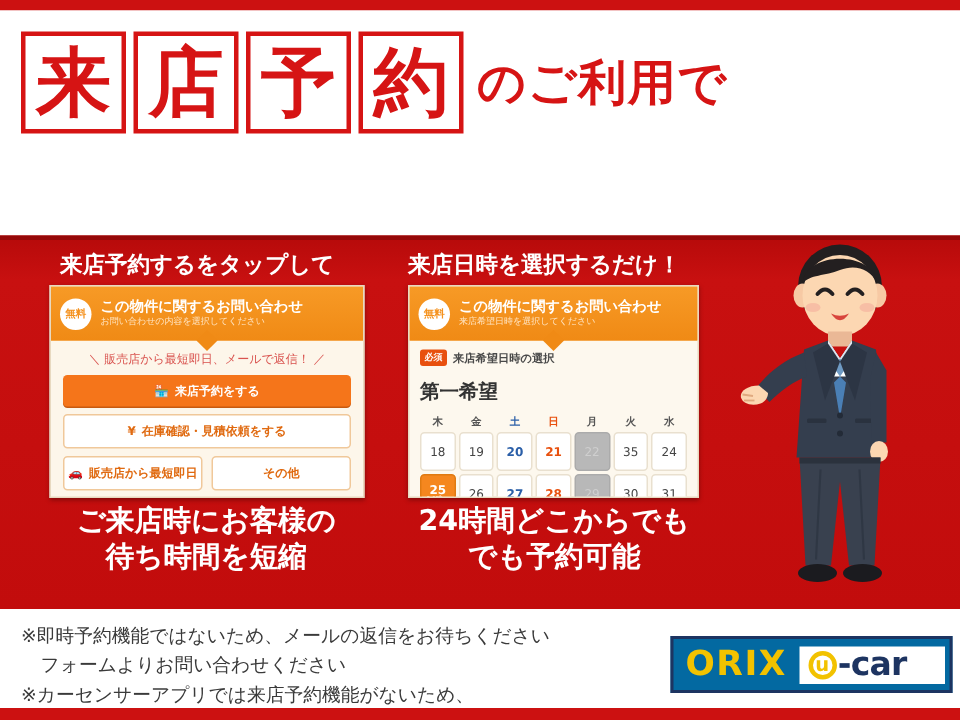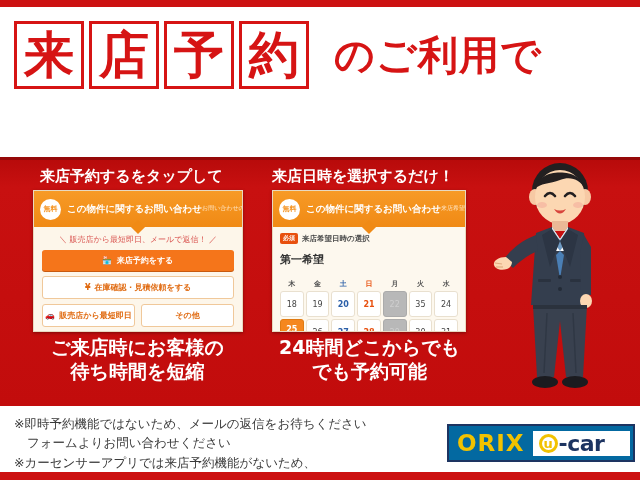--- a/index.html
+++ b/index.html
@@ -19,21 +19,21 @@
   .headline1{position:absolute;left:14px;top:12px;width:612px;height:72px;
              display:flex;align-items:center;}
   .kanjibox{
     width:70px;height:68px;margin-right:5px;
     border:3px solid #d61414;box-sizing:border-box;
     display:flex;align-items:center;justify-content:center;
     color:#d61414;font-weight:bold;font-size:50px;line-height:1;
     font-family:"DejaVu Sans",sans-serif;
   }
   .head-tail{
-    margin-left:20px;color:#d61414;font-weight:bold;font-size:40px;
+    margin-left:4px;color:#d61414;font-weight:bold;font-size:32px;
     letter-spacing:1px;line-height:1;white-space:nowrap;
     font-family:"DejaVu Sans",sans-serif;
   }
   .headline2{
     position:absolute;left:22px;top:90px;width:600px;
     color:#d61414;font-weight:bold;font-size:41px;letter-spacing:1px;
     white-space:nowrap;font-family:"DejaVu Sans",sans-serif;
   }
 
   
@@ -56,21 +56,21 @@
   #mock-right{left:272px;top:190px;width:192px;height:140px;background:#fdf8ee;}
 
   .mock-head{position:relative;height:36px;background:#f5921e;
              background-image:linear-gradient(180deg,#f79a26 0%,#f08a15 100%);
              display:flex;align-items:center;padding-left:6px;}
   .badge-free{
     width:21px;height:21px;border-radius:50%;background:#fff;flex:0 0 auto;
     display:flex;align-items:center;justify-content:center;
     color:#f5921e;font-size:7px;font-weight:bold;margin-right:6px;
     font-family:"DejaVu Sans",sans-serif;}
-  .mock-head-txt{display:flex;flex-direction:row;}
+  .mock-head-txt{display:flex;flex-direction:column;}
   .mh-t1{color:#fff;font-size:9.5px;font-weight:bold;line-height:1.15;
          white-space:nowrap;font-family:"DejaVu Sans",sans-serif;}
   .mh-t2{color:#ffe4c2;font-size:6px;line-height:1.2;white-space:nowrap;
          font-family:"DejaVu Sans",sans-serif;}
   .notch{position:absolute;left:50%;margin-left:-5px;bottom:-5px;width:10px;height:10px;
          background:#f08a15;transform:rotate(45deg);}
 
   
   .lead{color:#d9534f;font-size:8px;text-align:center;padding:7px 0 5px;
         white-space:nowrap;font-family:"DejaVu Sans",sans-serif;}
@@ -83,21 +83,21 @@
   .mbtn .ic{margin-right:4px;font-size:8px;}
 
   
   .cal-body{padding:6px 7px 0;}
   .cal-label-row{display:flex;align-items:center;margin-bottom:8px;}
   .req-badge{background:#e8500e;color:#fff;font-size:6px;font-weight:bold;
              padding:1px 3px;border-radius:2px;margin-right:4px;
              font-family:"DejaVu Sans",sans-serif;}
   .cal-label{color:#4a4a4a;font-size:7.5px;font-weight:bold;
              font-family:"DejaVu Sans",sans-serif;}
-  .cal-pref{color:#333;font-size:11px;font-weight:bold;margin-bottom:12px;
+  .cal-pref{color:#333;font-size:13px;font-weight:bold;margin-bottom:6px;
             font-family:Liberation Serif, serif;}
   .dow-row,.day-row{display:grid;grid-template-columns:repeat(7,1fr);gap:2px;}
   .dow{text-align:center;font-size:7px;font-weight:bold;color:#555;
        font-family:"DejaVu Sans",sans-serif;}
   .dow.sun{color:#e8500e;}
   .dow.sat{color:#2b5fa8;}
   .day-row{margin-top:2px;}
   .day{height:24px;border-radius:3px;background:#fff;border:1px solid #e9e0cf;
        display:flex;flex-direction:column;align-items:center;justify-content:center;
        font-size:8px;color:#444;font-family:"DejaVu Sans",sans-serif;}

